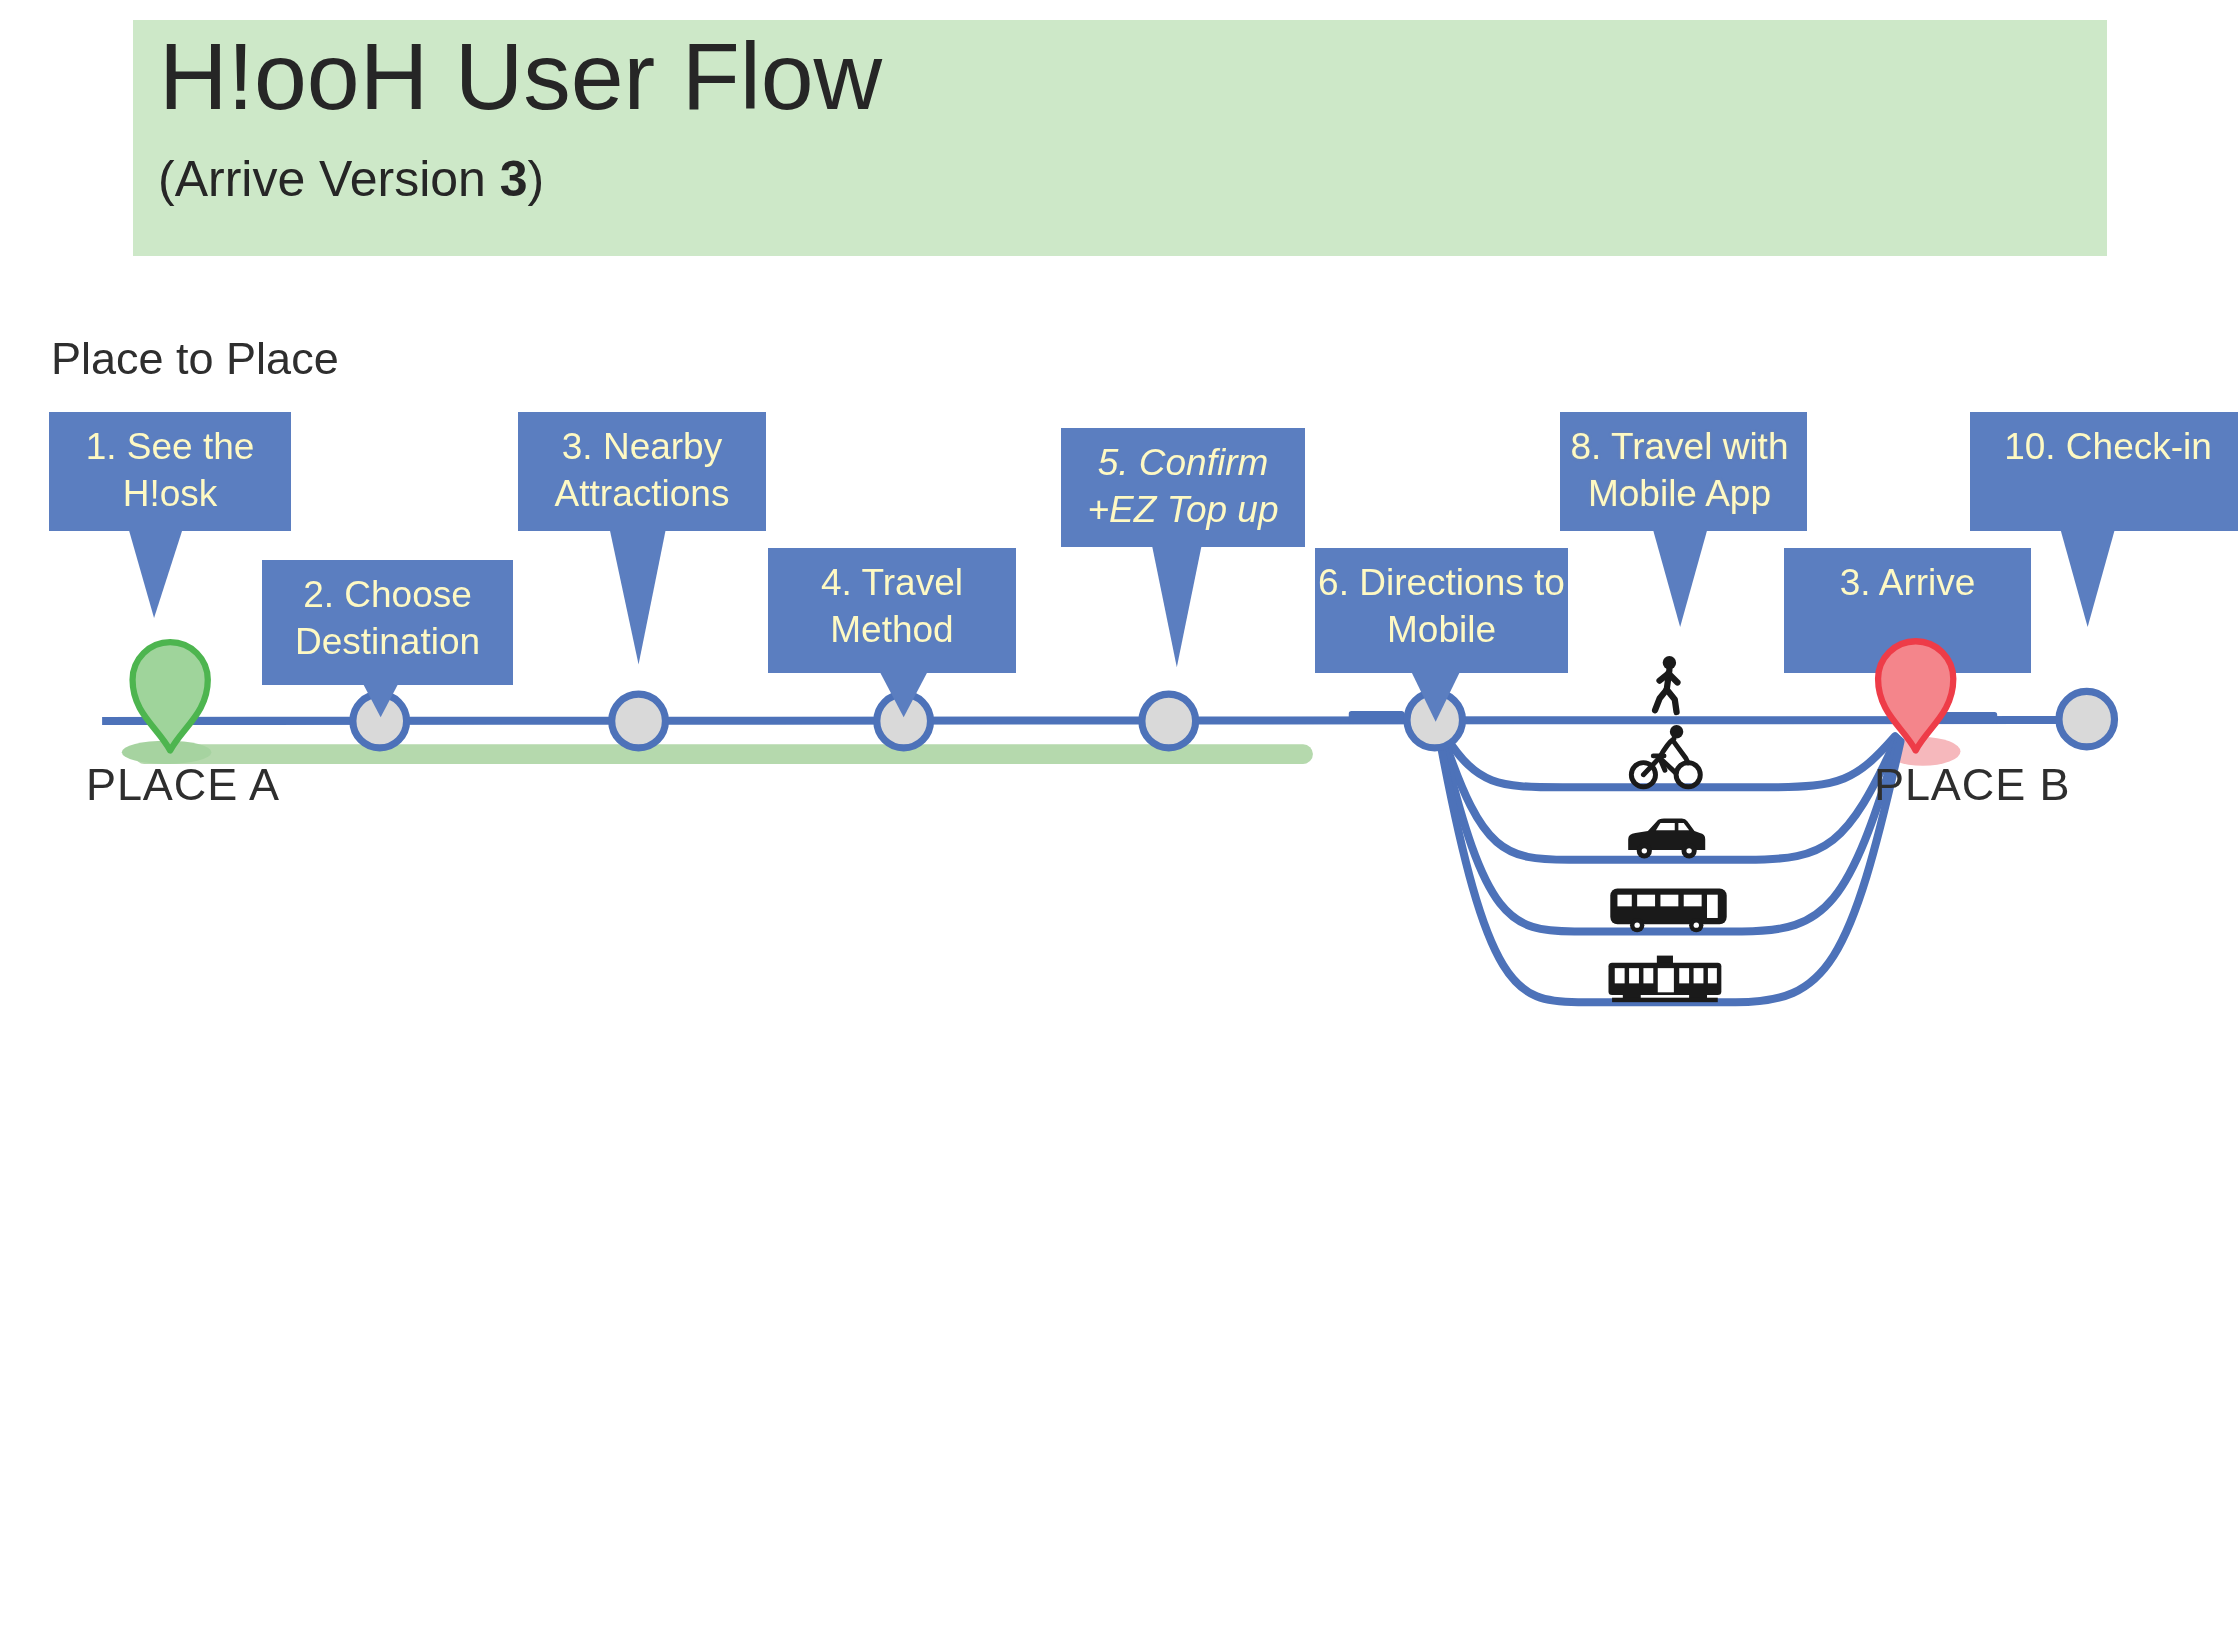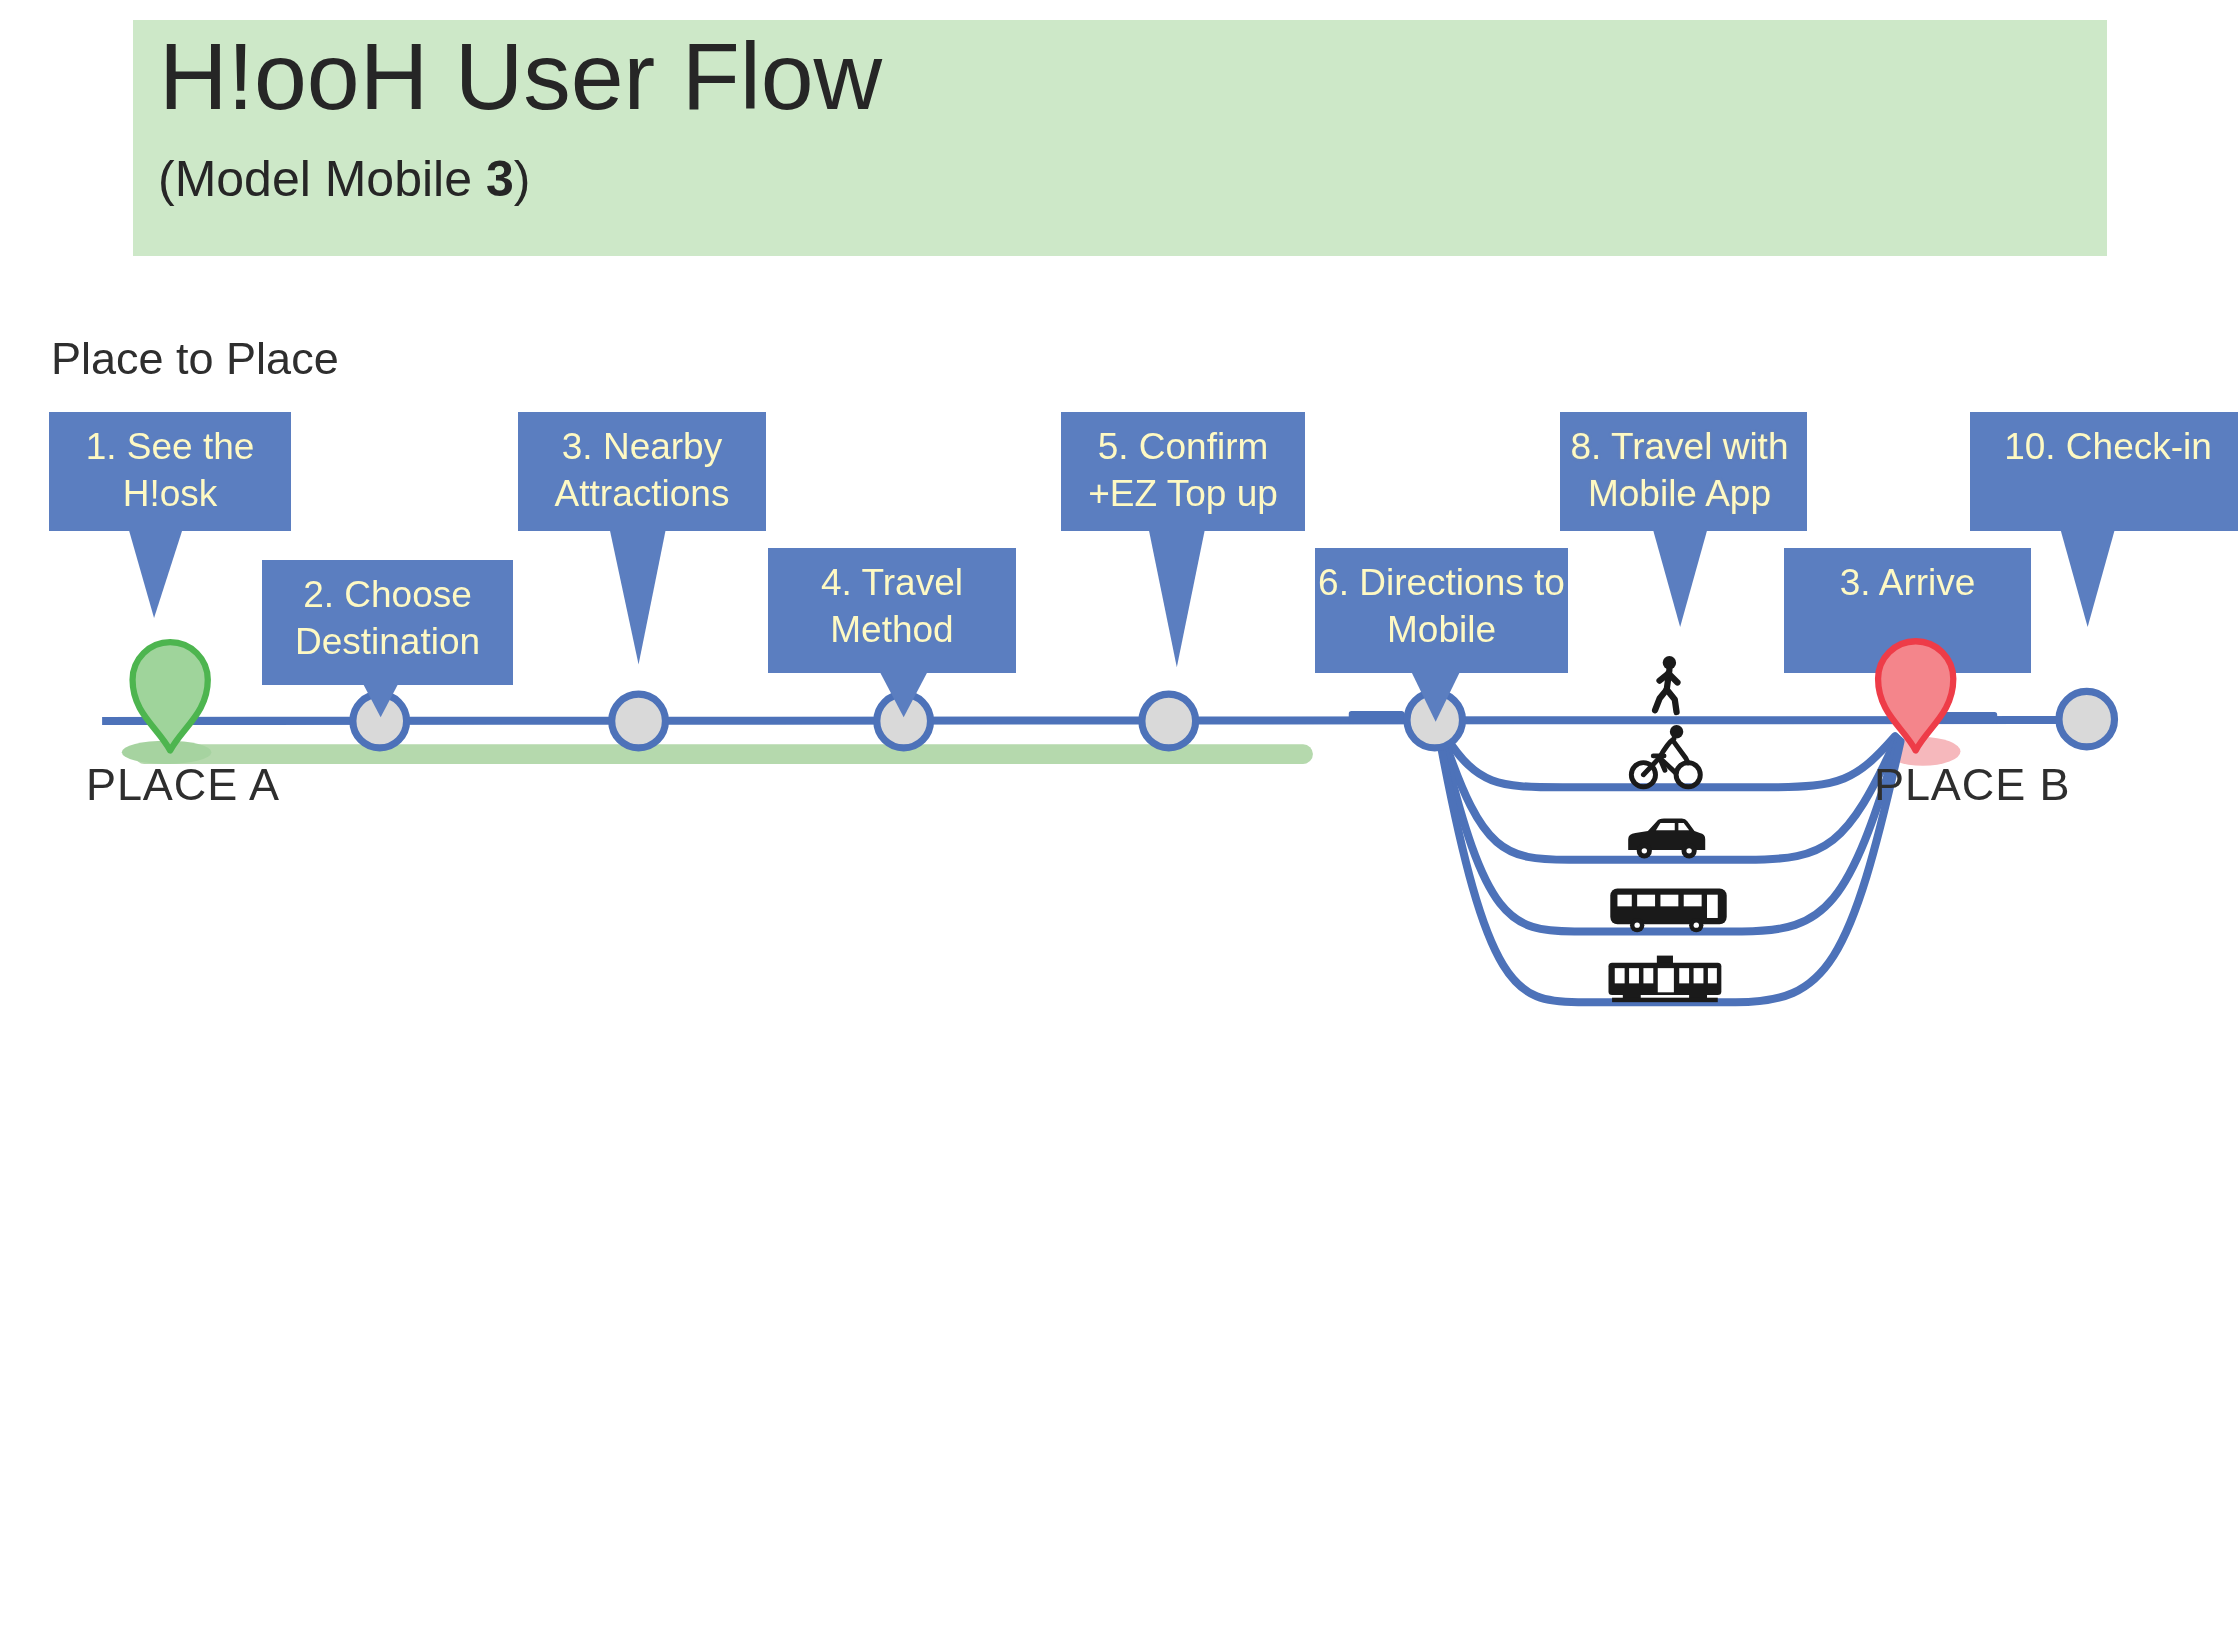--- a/index.html
+++ b/index.html
@@ -35,21 +35,21 @@
   .callout{
     position:absolute;z-index:20;
     background:#5b7ec0;color:#fef9c3;
     font-size:37px;line-height:47px;text-align:center;
     padding-top:10.7px;box-sizing:border-box;
     overflow:visible;
   }
   .callout.halo{text-shadow:0 0 2.7px rgba(125,138,160,0.85);}
   .b1 {left:49px;  top:412px; width:242px; height:119px;}
   .b3 {left:518px; top:412px; width:248px; height:119px;}
-  .b5 {left:1061px;top:412px; width:244px; height:119px;}
+  .b5 {left:1061px;top:428px; width:244px; height:119px;font-style:italic;}
   .b8 {left:1560px;top:412px; width:247px; height:119px;padding-left:8px;padding-right:16px;}
   .b10{left:1970px;top:412px; width:276px; height:119px;padding-left:9px;padding-right:9px;}
   .b2 {left:262px; top:560px; width:251px; height:125px;}
   .b4 {left:768px; top:548px; width:248px; height:125px;}
   .b6 {left:1315px;top:548px; width:253px; height:125px;}
   .b9 {left:1784px;top:548px; width:247px; height:125px;}
   
   .place-label{
     position:absolute;z-index:12;font-size:45px;color:#2e2e2e;
     white-space:nowrap;letter-spacing:0.9px;
@@ -57,21 +57,21 @@
   .place-a{left:86px;top:759px;}
   .place-b{left:1874px;top:759px;}
 </style>
 </head>
 <body>
 
 <div class="canvas">
 
   <div class="banner"></div>
   <div class="title">H!ooH User Flow</div>
-  <div class="subtitle"><span>(Model Mobile </span><span class="ver">3</span><span>)</span></div>
+  <div class="subtitle"><span>(Arrive Version </span><span class="ver">3</span><span>)</span></div>
 
   <div class="section-label">Place to Place</div>
 
   <svg class="layer base-layer" width="2239" height="1647" viewBox="0 0 2500 1839">
 
     <rect x="150" y="831" width="1316" height="22" rx="11" fill="#b5d9ad"></rect>
 
     <ellipse cx="186" cy="840" rx="50" ry="13" fill="#a6d3a0"></ellipse>
     <ellipse cx="2147" cy="839" rx="42" ry="16" fill="#f6b8bc"></ellipse>
 

